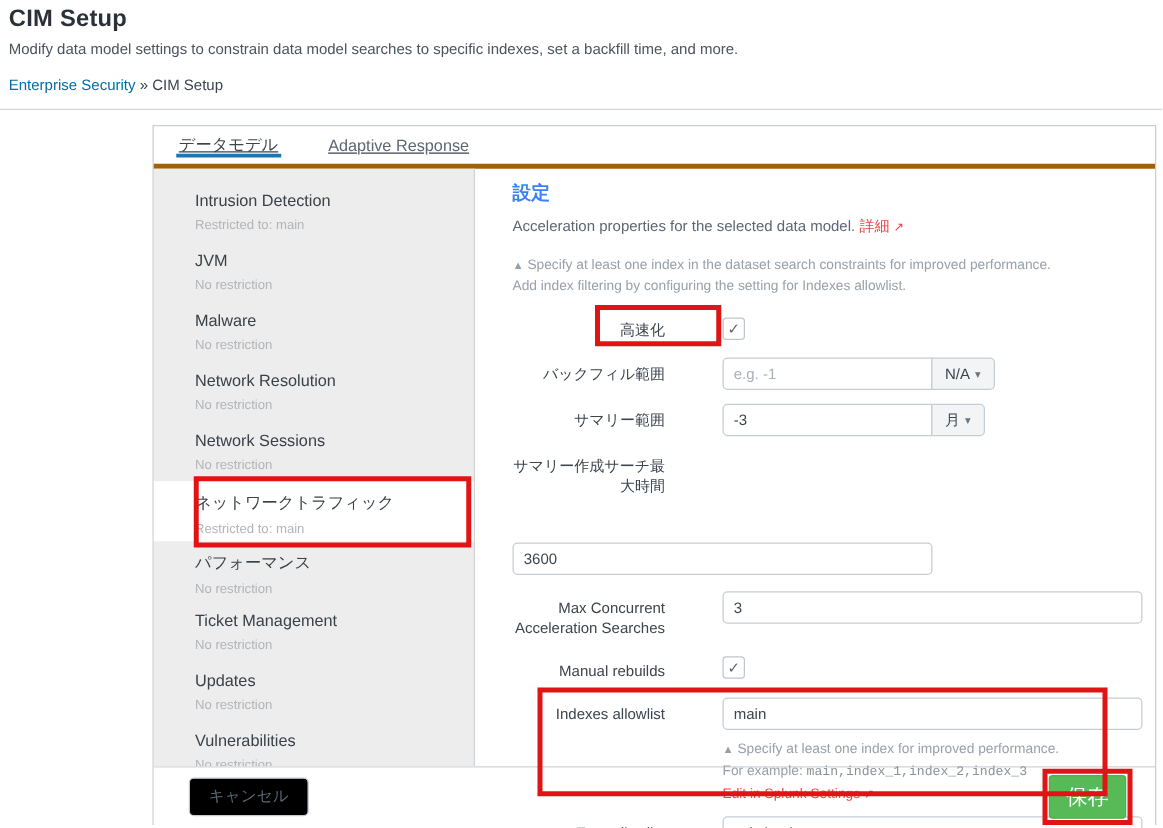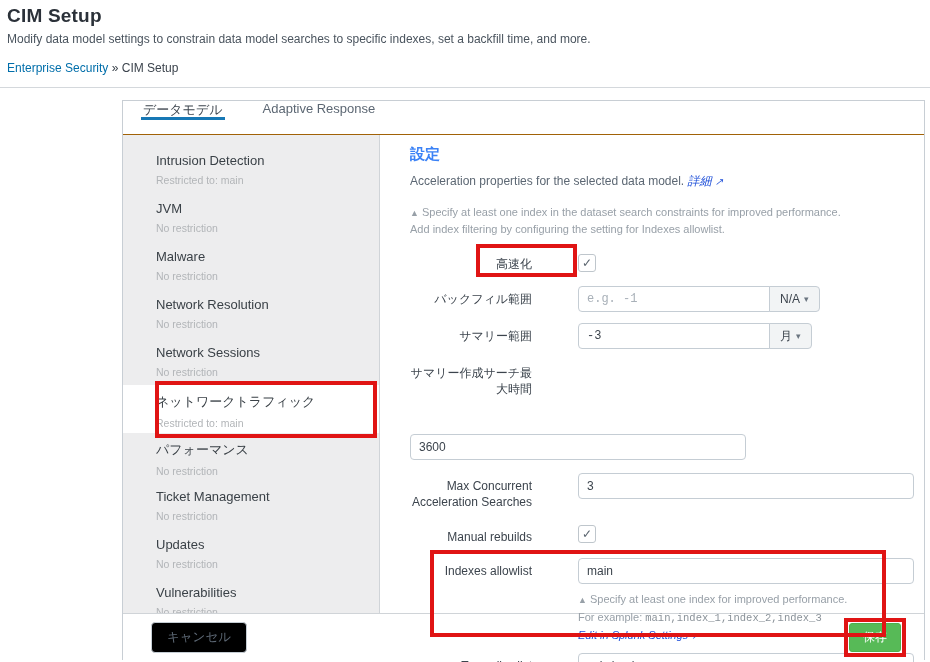--- a/index.html
+++ b/index.html
@@ -12,71 +12,71 @@
   .page-subtitle { font-size:12px; color:#4a545e; margin-top:5px; }
   .breadcrumb { font-size:12px; margin-top:15px; color:#3c444d; }
   .breadcrumb a { color:#006eaa; text-decoration:none; cursor:pointer; }
   .top-divider { border-top:1px solid #d4d8dc; margin-top:12px; }
 
   
   .panel { position:absolute; left:122px; top:100px; width:803px; height:560px;
     background:#fff; border:1px solid #c8ced4; }
 
   
-  .tabbar { height:34px; border-bottom:1px solid #a16207; display:flex; align-items:flex-start; padding-left:18px; }
+  .tabbar { height:34px; border-bottom:4px solid #a16207; display:flex; align-items:center; padding-left:18px;text-decoration:underline; }
   .tab { position:relative; display:flex; align-items:center; padding:0 2px; margin-right:36px;
     font-size:13px; color:#5c6773; cursor:pointer; }
   .tab.active { color:#3c444d; }
   .tab.active::after { content:""; position:absolute; left:0; right:0; bottom:-1px; height:3px; background:#1778b5; }
 
   
   .content { display:flex; height:478px; }
   .sidebar { width:288px; background:#ededee; border-right:1px solid #d0d4d8; padding-top:10px; overflow:hidden; }
   .side-item { position:relative; padding:8px 10px 8px 33px; height:48px; cursor:pointer; }
   .side-item .t { font-size:13px; color:#3a4147; }
   .side-item .r { font-size:10.5px; color:#b2b5b8; margin-top:6px; }
   .side-item.selected { background:#fff; }
 
   .main { flex:1; padding:10px 10px 0 30px; position:relative; }
   .settings-heading { font-size:15px; font-weight:bold; color:#3b82f6; margin-bottom:9px; }
   .settings-desc { font-size:12px; color:#5c6773; margin-bottom:14px; }
-  .settings-desc a, .ext-link { color:#1d4ed8; text-decoration:none; cursor:pointer;font-style:italic; }
+  .settings-desc a, .ext-link { color:#ef4444; text-decoration:none; cursor:pointer; }
   .warn-block { font-size:11px; color:#98a0a8; line-height:1.55; margin-bottom:13px; }
   .warn-tri { font-size:9px; margin-right:3px; color:#98a0a8; }
 
   
   .frow { display:flex; margin-bottom:11px; position:relative;gap:36px; }
   .flabel { width:122px; margin-right:10px; text-align:right; font-size:12px; color:#3c444d;
     line-height:1.35; padding-top:5px; flex-shrink:0; }
   .fctrl { position:relative; }
   .ti { height:26px; border:1px solid #c5cdd4; border-radius:4px; padding:0 8px; font-size:12px;
     color:#3c444d; font-family:"Liberation Sans",sans-serif; background:#fff; }
   .ti::placeholder { color:#a8b0b8; }
-  .ti.small { width:192px; border-top-right-radius:0; border-bottom-right-radius:0;font-family:Liberation Mono, monospace; }
+  .ti.small { width:168px; border-top-right-radius:0; border-bottom-right-radius:0; }
   .ti.big { width:336px; }
   .group { display:flex; }
   .unit-btn { height:26px; margin-left:-1px; border:1px solid #c5cdd4; border-radius:0 4px 4px 0;
     background:#f2f4f5; font-size:12px; color:#3c444d; padding:0 10px; cursor:pointer;
     display:flex; align-items:center; gap:4px; font-family:"Liberation Sans",sans-serif; }
   .caret { font-size:9px; color:#6b7580; }
   .checkbox { width:18px; height:18px; margin-top:3px; background:#fff; border:1px solid #bfc6cc;
     border-radius:3px; display:flex; align-items:center; justify-content:center;
     font-size:12px; color:#5c6670; cursor:pointer; }
   .help { font-size:11px; color:#98a0a8; line-height:1.6; margin-top:7px; }
   .help .code { font-family:"Liberation Mono","DejaVu Sans Mono",monospace; font-size:10.5px; color:#8a9299; }
   .help .ext-link { font-size:11px; }
 
   
   .panel-footer { height:47px; border-top:1px solid #d0d4d8; display:flex; align-items:center;
     justify-content:space-between; padding:0 15px 0 28px; background:#fff; }
   .btn-cancel { background:#000000; border:1px solid #c5cdd4; border-radius:4px; color:#5c6773;
     font-size:12.5px; padding:6px 15px; cursor:pointer; font-family:"Liberation Sans",sans-serif; }
   .save-wrap { position:relative; display:inline-block; margin-right:8px; }
   .btn-save { background:#57ba57; border:1px solid #4daf4d; border-radius:3px; color:#fff;
-    font-size:12px; padding:5px 13px; cursor:pointer; font-family:"Liberation Sans",sans-serif; }
+    font-size:17px; padding:5px 13px; cursor:pointer; font-family:"Liberation Sans",sans-serif; }
 
   
   .red-box { position:absolute; border:4px solid #e01414; pointer-events:none; z-index:6; }
   .rb-side { left:32px; right:2px; top:-4px; bottom:-5px; }
   .rb-accel { left:66px; top:-7px; width:101px; height:33px; }
   .rb-indexes { left:20px; top:-8px; width:456px; height:87px; }
   .rb-save { left:-5px; top:-5px; right:-5px; bottom:-5px; }
 
   .ext-ic { font-size:10px; }
 </style>

